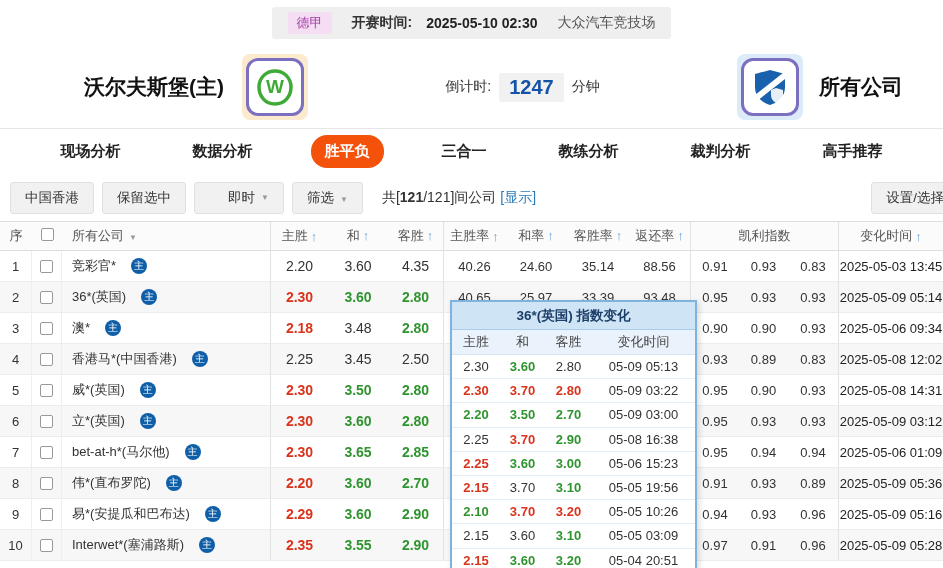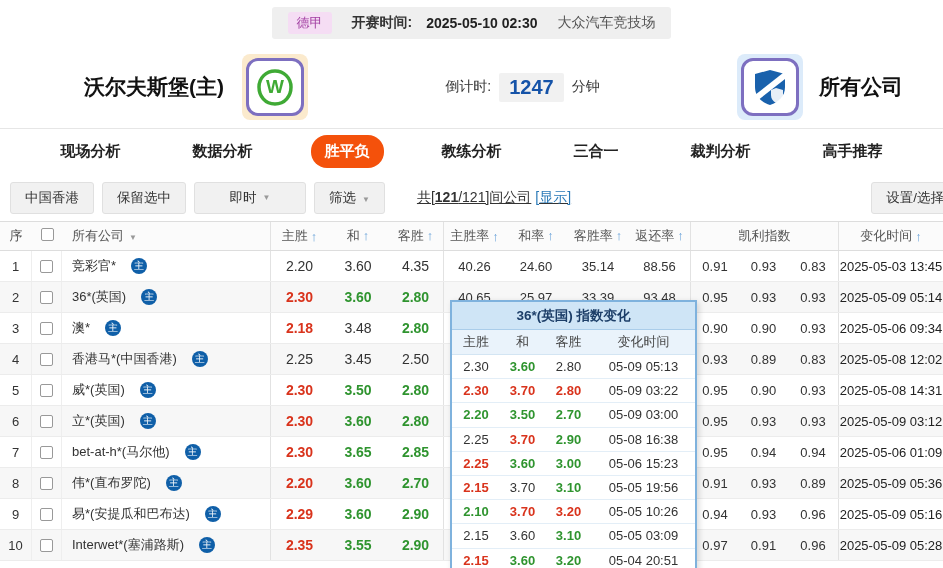--- a/index.html
+++ b/index.html
@@ -29,23 +29,23 @@
   .logo-inner { width:58px; height:58px; background:#fff; border:3px solid #7d6fc0; border-radius:12px;
     display:flex; align-items:center; justify-content:center; }
   
   .nav { height:46px; border-top:1px solid #e6e6e6; display:flex; justify-content:center; align-items:center; gap:44px; }
   .nav-tab { font-size:15px; color:#222; font-weight:bold; cursor:pointer; padding:7px 14px; border-radius:16px; }
   .nav-tab.active { background:#f4510b; color:#fff; }
   
   .toolbar { position:relative; height:47px; display:flex; align-items:center; gap:8px; padding:0 10px; }
   .tbtn { background:#f1f1f1; border:1px solid #e0e0e0; border-radius:3px; font-size:13.5px; color:#333;
     padding:6px 14px; cursor:pointer; font-family:inherit; }
-  .tselect { display:inline-flex; align-items:center; justify-content:center; width:112px; }
+  .tselect { display:inline-flex; align-items:center; justify-content:flex-end; width:90px; }
   .tselect::after, .tfilter::after { content:"▼"; font-size:8px; color:#999; margin-left:6px; }
-  .count-text { font-size:14px; color:#333; margin-left:24px;text-decoration:underline; }
+  .count-text { font-size:14px; color:#333; margin-left:11px; }
   .count-text b { font-weight:bold; }
   .show-link { color:#2a7ab8; cursor:pointer; margin-left:4px; }
   .settings-btn { position:absolute; right:-16px; top:8px; white-space:nowrap; }
   
   .tgrid { display:grid; grid-template-columns:32px 30px 208px 58px 60px 55px 62px 62px 62px 61px 49px 49px 50px 105px; align-items:center; }
   .theader { height:30px; border-top:1px solid #ddd; border-bottom:1px solid #ddd; background:#fbfbfb;
     font-size:13px; color:#555; }
   .th { text-align:center; }
   .sortable { cursor:pointer; }
   .sortable::after { content:"↑"; color:#66a0d8; font-weight:bold; margin-left:3px; }
@@ -117,22 +117,22 @@
       </span>
     </span>
     <span class="team-name">所有公司</span>
   </div>
 </div>
 
 <div class="nav" id="nav-tabs">
     <span class="nav-tab">现场分析</span>
     <span class="nav-tab">数据分析</span>
     <span class="nav-tab active">胜平负</span>
+    <span class="nav-tab">三合一</span>
     <span class="nav-tab">教练分析</span>
-    <span class="nav-tab">三合一</span>
     <span class="nav-tab">裁判分析</span>
     <span class="nav-tab">高手推荐</span>
   </div>
 
 <div class="toolbar">
   <button class="tbtn">中国香港</button>
   <button class="tbtn">保留选中</button>
   <button class="tbtn tselect">
       <span>即时</span>
     </button>

